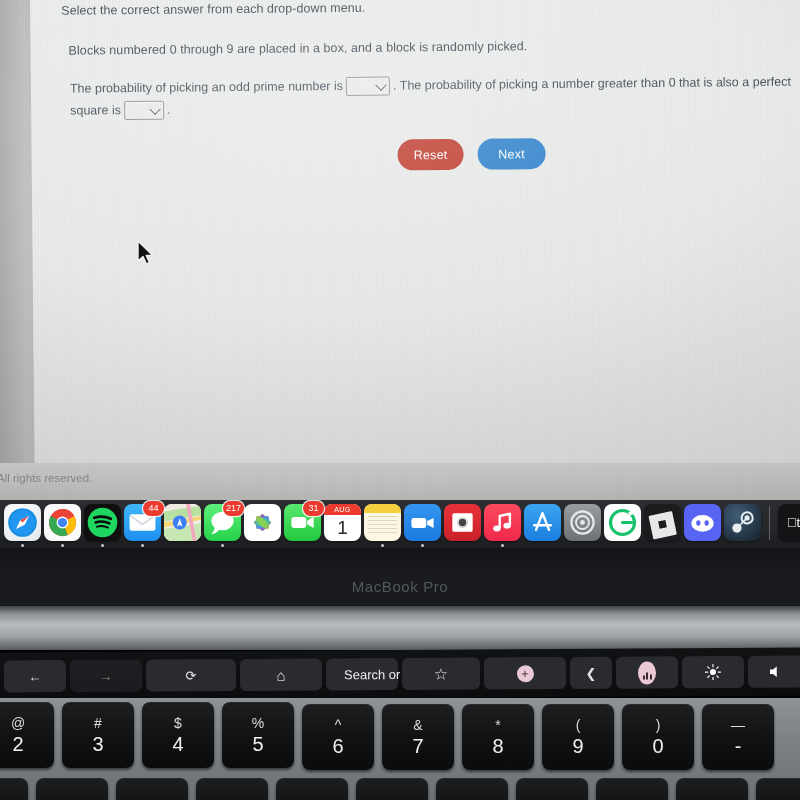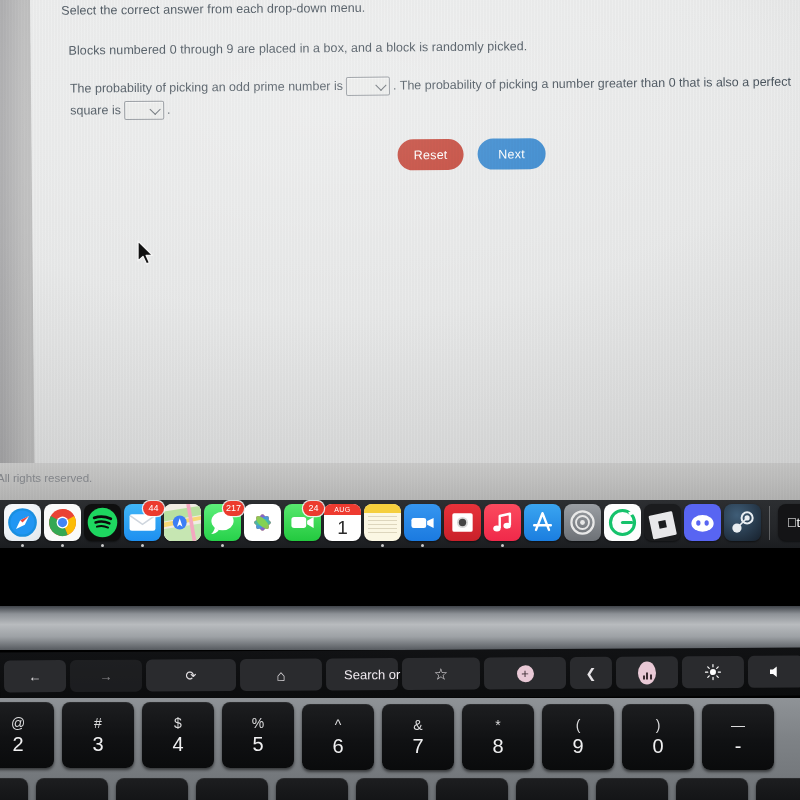--- a/index.html
+++ b/index.html
@@ -325,21 +325,21 @@
         </div>
       </div>
 
       <div class="dock-item">
         <div class="dock-icon" style="background:linear-gradient(180deg,#58e86e 0%,#23c93f 100%);">
           <svg width="37" height="37" viewBox="0 0 40 40">
             <rect x="8" y="14" width="16" height="12" rx="3" fill="#fff"></rect>
             <path d="M25,18 L32,14 L32,26 L25,22 Z" fill="#fff"></path>
           </svg>
         </div>
-        <div class="dock-badge">24</div>
+        <div class="dock-badge">31</div>
       </div>
 
       <div class="dock-item">
         <div class="dock-icon" style="background:#fff;">
           <div style="height:11px;background:#ee3b30;color:#fff;font-size:7px;line-height:11px;text-align:center;letter-spacing:.06em;">AUG</div>
           <div style="height:26px;color:#2b2b2b;font-size:19px;line-height:25px;text-align:center;">1</div>
         </div>
       </div>
 
       <div class="dock-item">
@@ -449,20 +449,23 @@
 
       <div class="dock-item">
         <div class="dock-icon" style="background:#141416;display:flex;align-items:center;justify-content:center;">
           <span style="color:#fff;font-size:13px;letter-spacing:-.02em;">tv</span>
         </div>
       </div>
 
     </div>
   </div>
 
+  <div class="bezel">
+    <div class="bezel-label">MacBook Pro</div>
+  </div>
   <div class="hinge"></div>
 
   <div class="touchbar">
 
     <div class="tb-key" style="width:62px;">
       <span>←</span>
     </div>
 
     <div class="tb-key tb-dim" style="width:72px;">
       <span>→</span>

